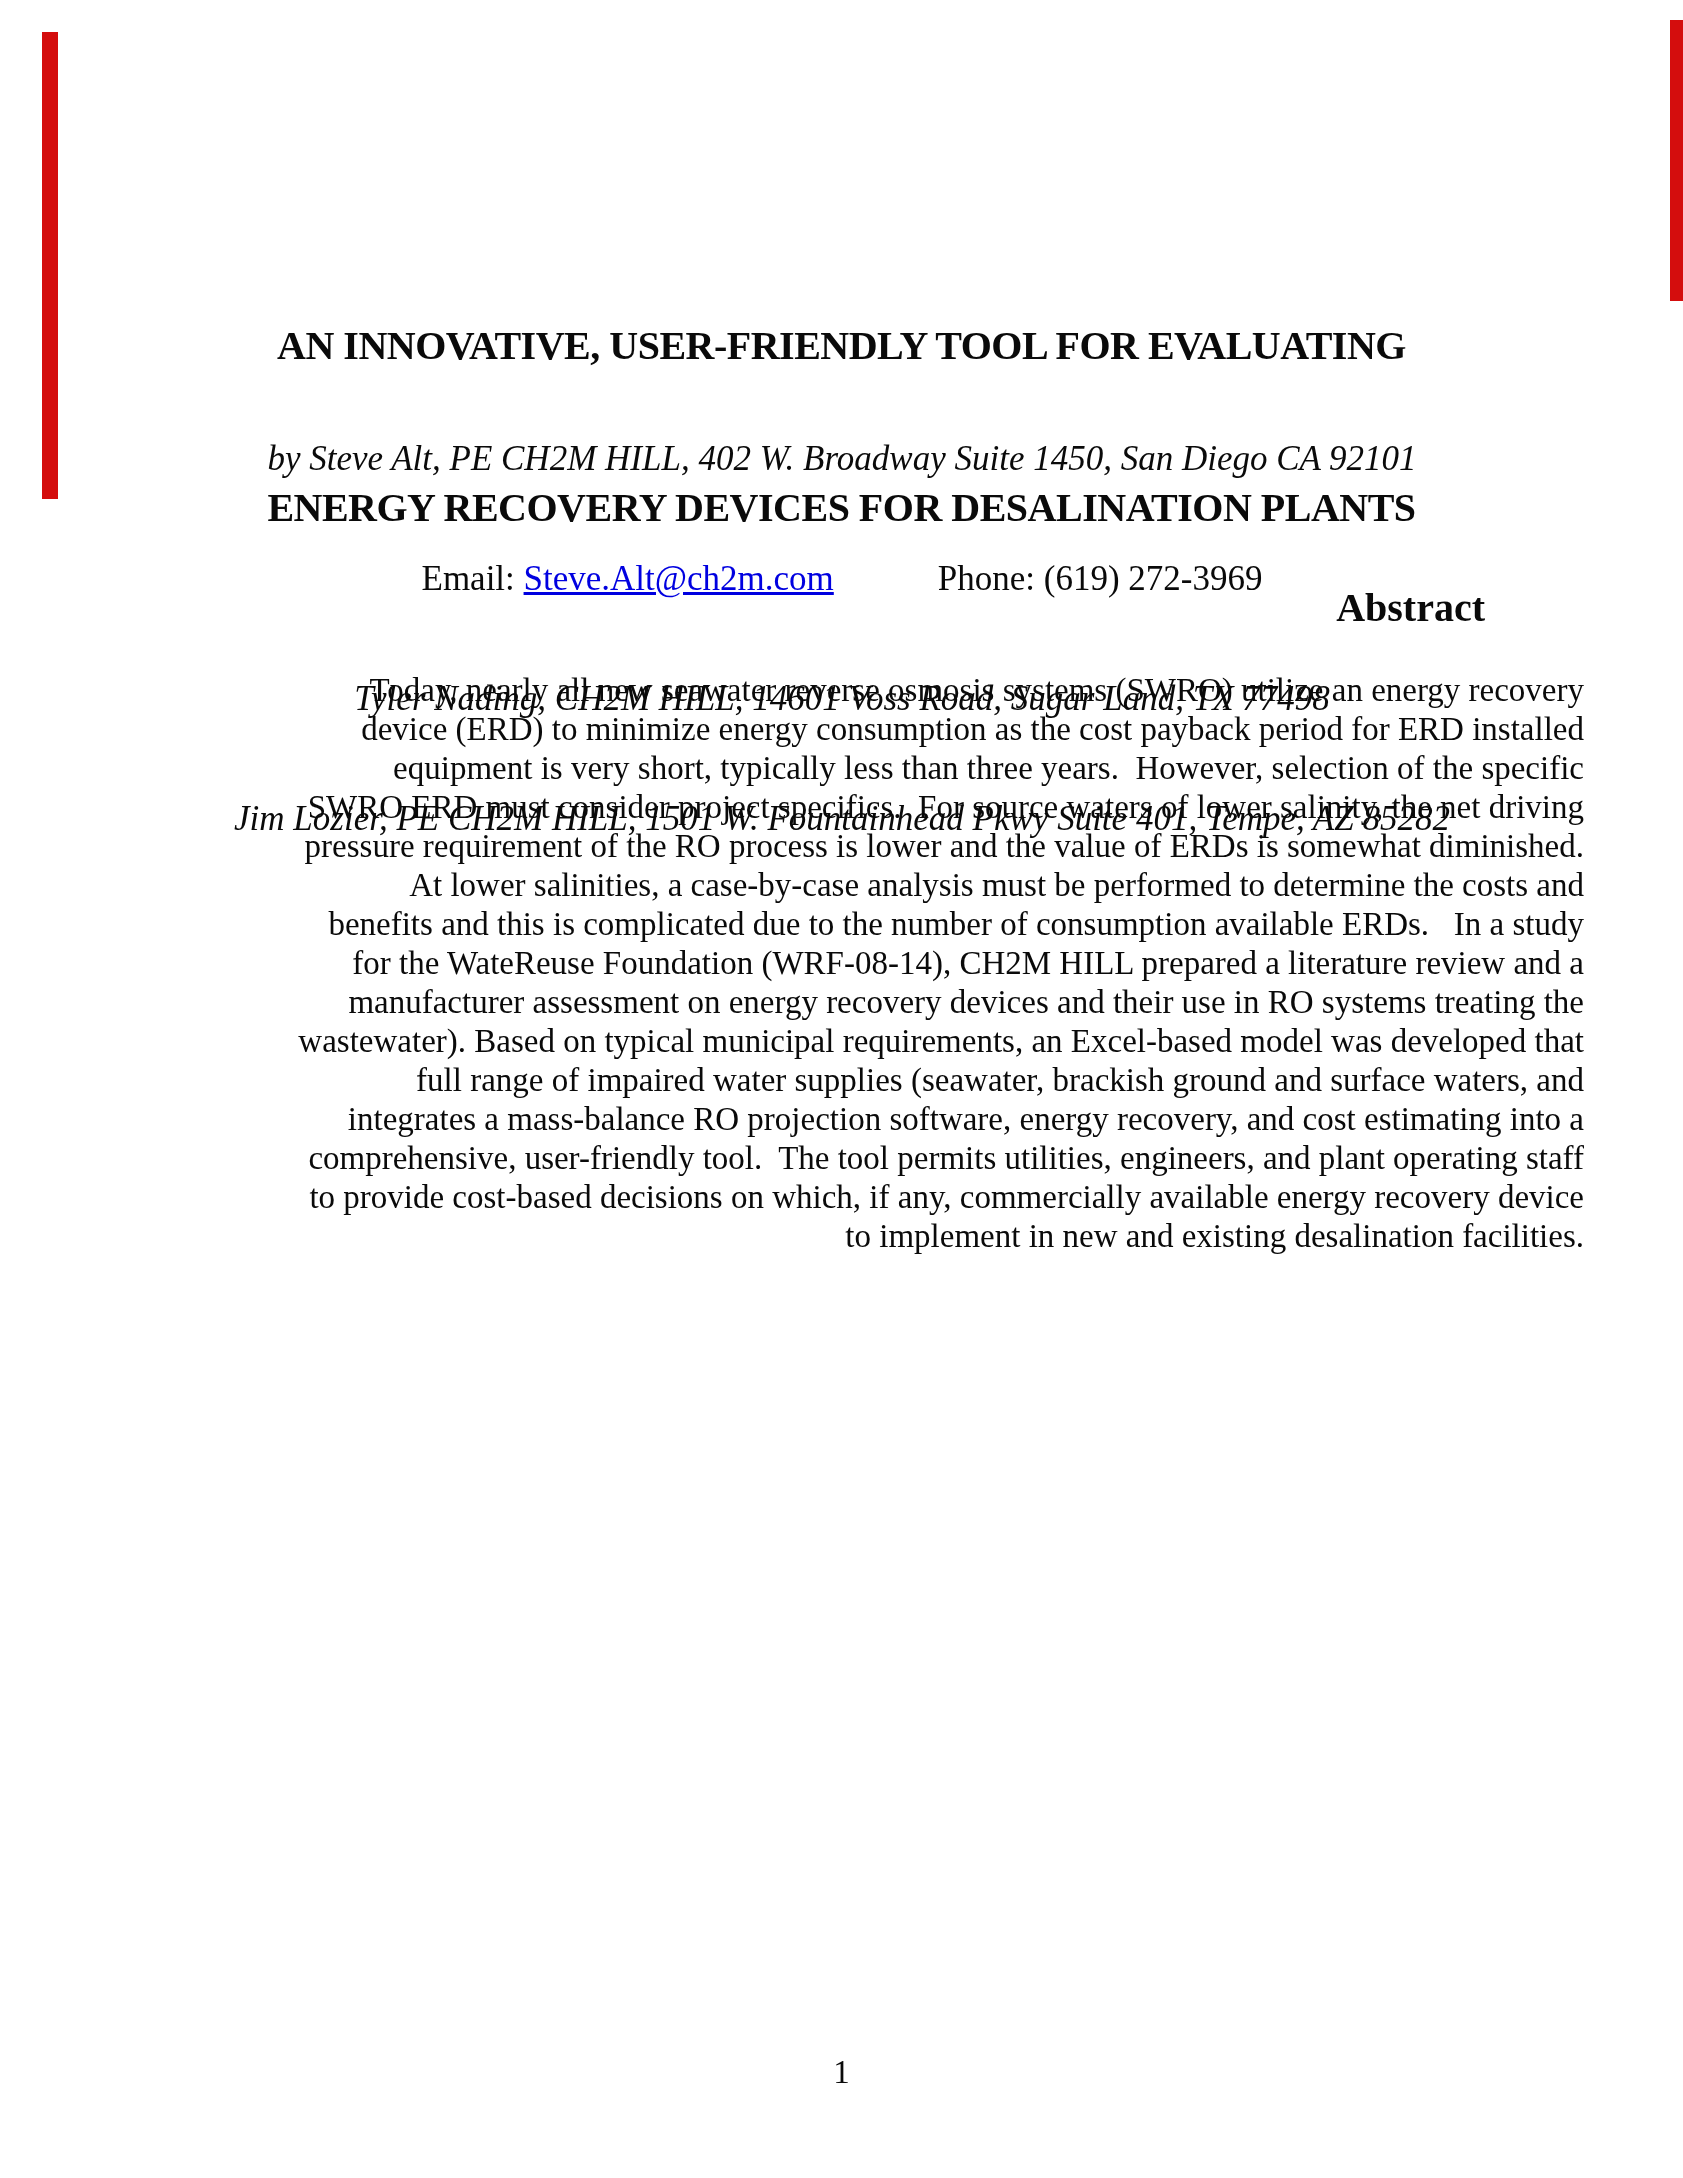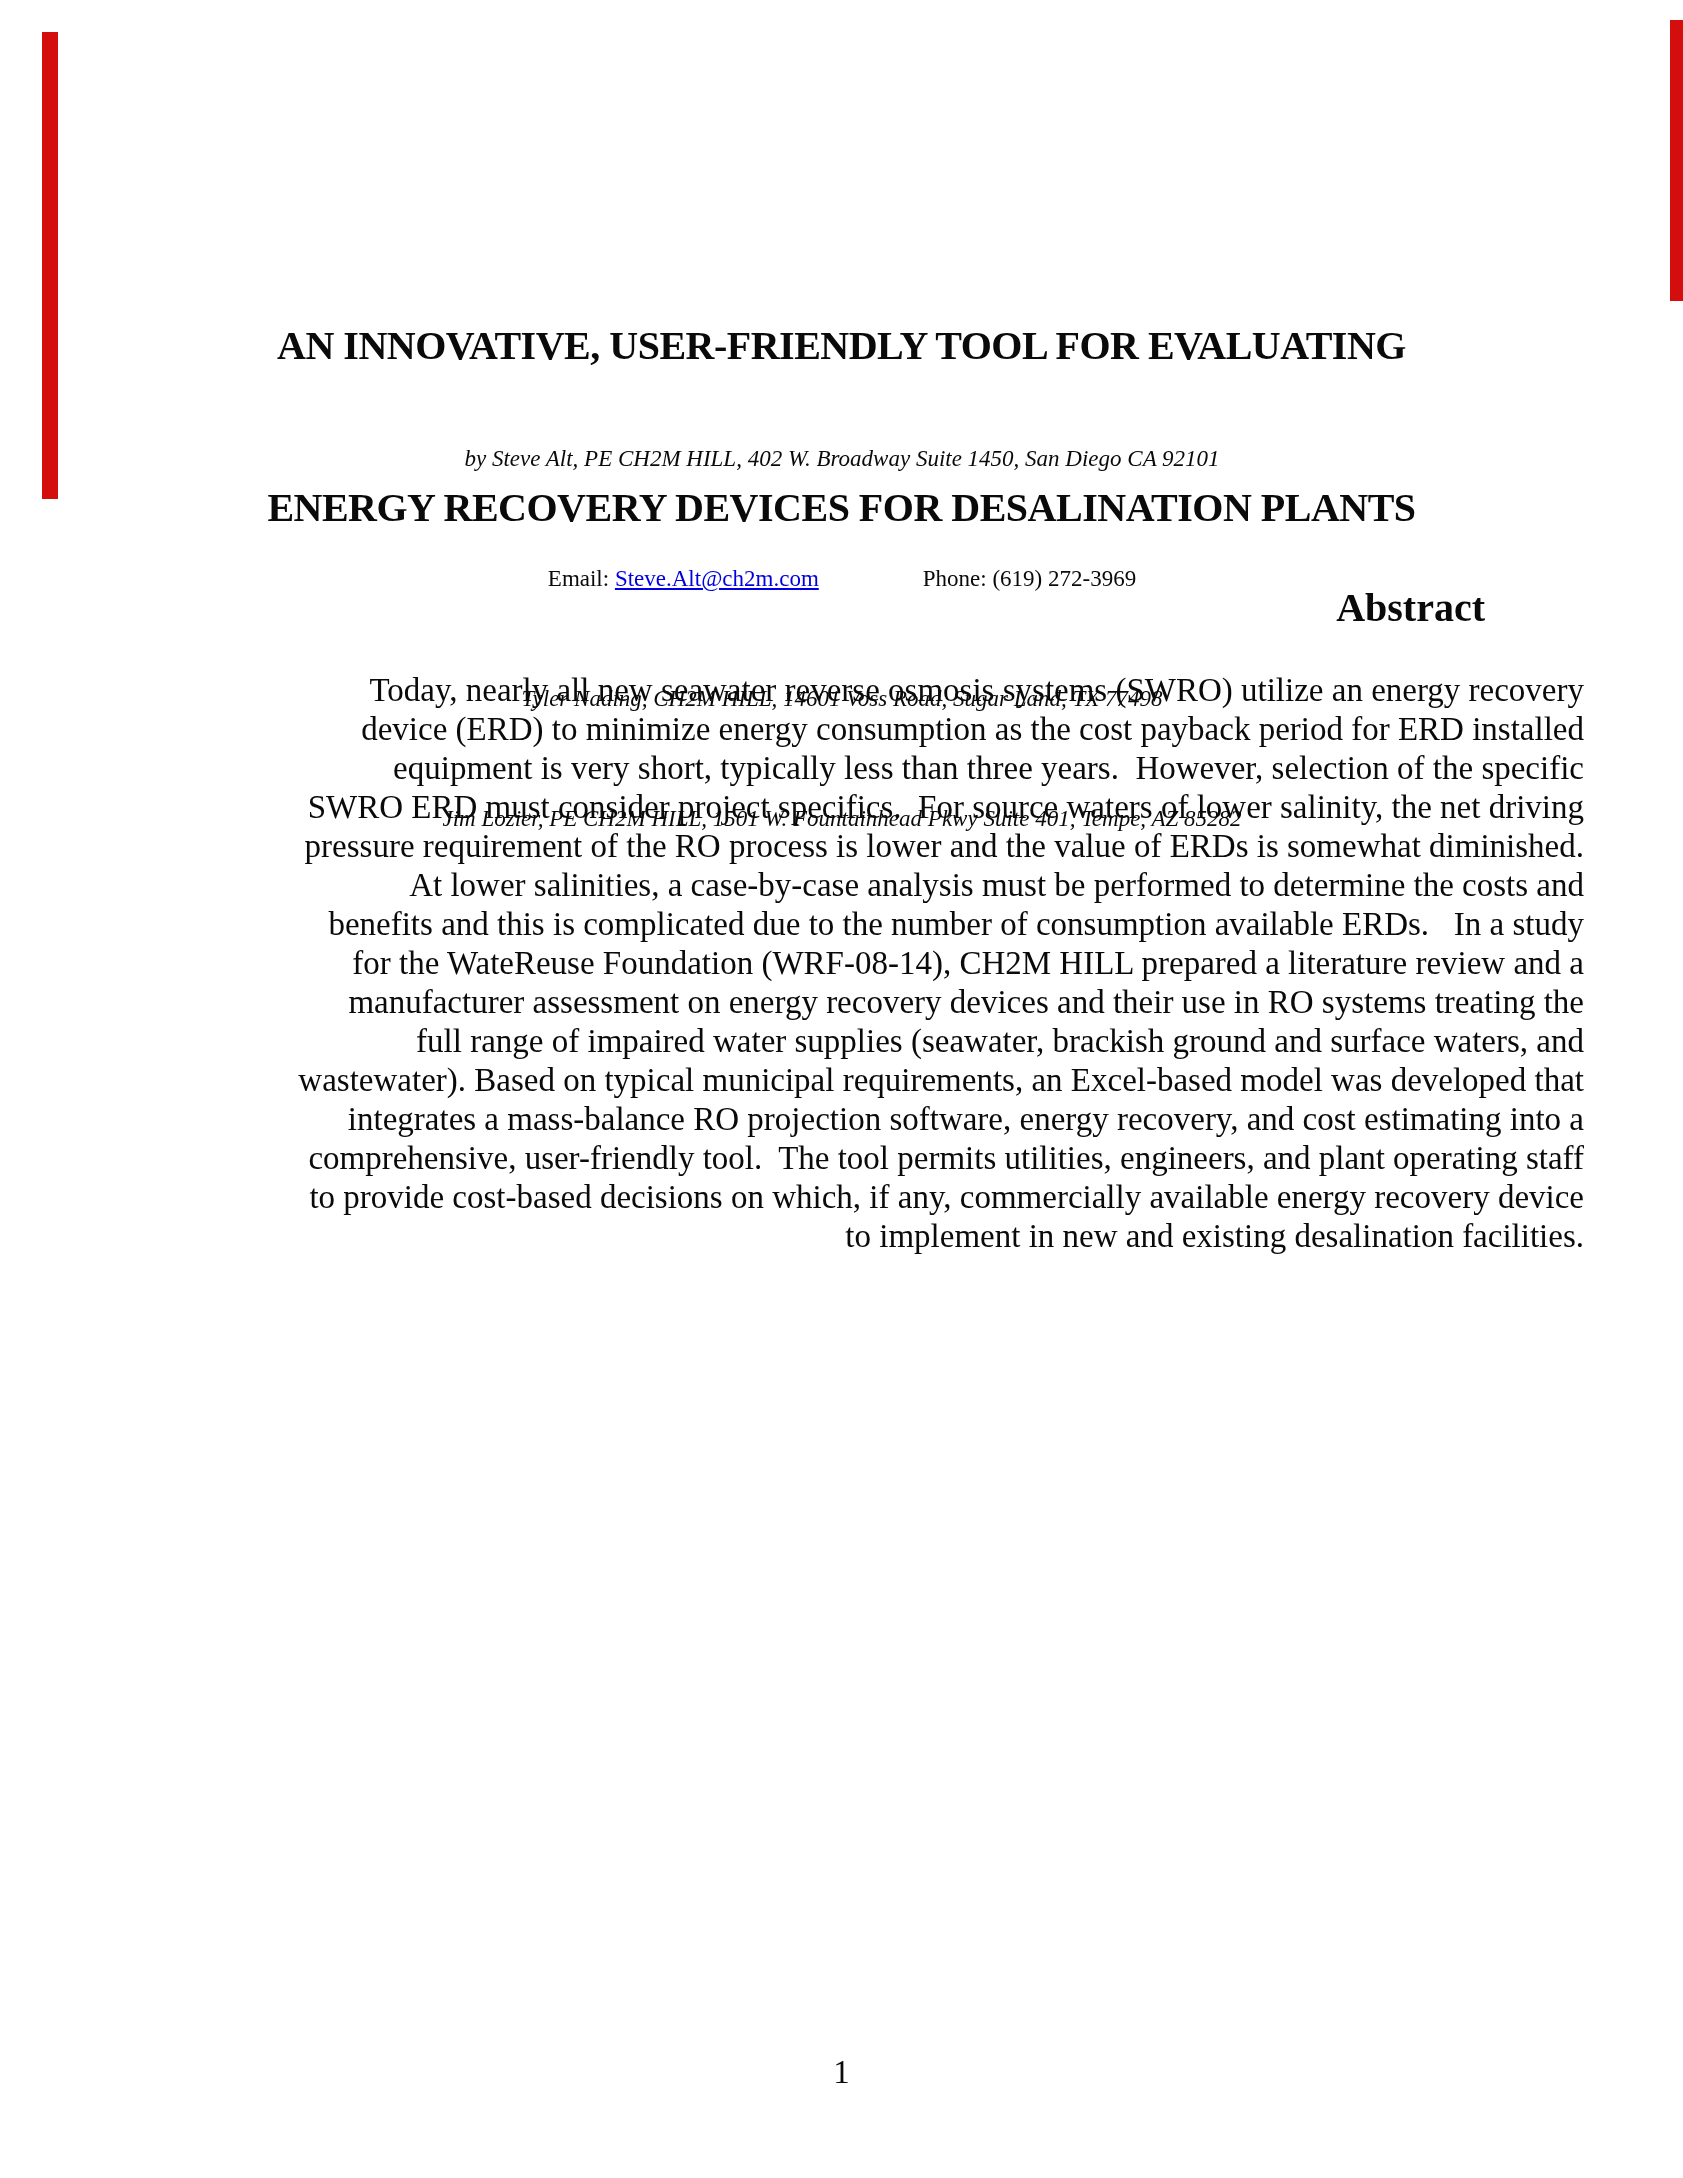--- a/index.html
+++ b/index.html
@@ -25,21 +25,21 @@
     font-weight: bold;
     font-size: 40px;
     line-height: 54px;
     letter-spacing: -0.5px;
     white-space: pre;
   }
   .byline-block {
     position: absolute;
     left: 149px; top: 339px; width: 1386px;
     text-align: center;
-    font-size: 23px;
+    font-size: 35px;
     line-height: 40px;
     white-space: pre;
   }
   .byline-italic { font-style: italic; }
   .email-line { font-style: normal; }
   .email-link {
     color: #0000e0;
     text-decoration: underline;
     cursor: pointer;
   }
@@ -95,22 +95,22 @@
   <div class="abstract-block">
     <div class="abs-line">Today, nearly all new seawater reverse osmosis systems (SWRO) utilize an energy recovery</div>
     <div class="abs-line">device (ERD) to minimize energy consumption as the cost payback period for ERD installed</div>
     <div class="abs-line">equipment is very short, typically less than three years.  However, selection of the specific</div>
     <div class="abs-line">SWRO ERD must consider project specifics.  For source waters of lower salinity, the net driving</div>
     <div class="abs-line">pressure requirement of the RO process is lower and the value of ERDs is somewhat diminished.</div>
     <div class="abs-line">At lower salinities, a case-by-case analysis must be performed to determine the costs and</div>
     <div class="abs-line">benefits and this is complicated due to the number of consumption available ERDs.   In a study</div>
     <div class="abs-line">for the WateReuse Foundation (WRF-08-14), CH2M HILL prepared a literature review and a</div>
     <div class="abs-line">manufacturer assessment on energy recovery devices and their use in RO systems treating the</div>
+    <div class="abs-line">wastewater). Based on typical municipal requirements, an Excel-based model was developed that</div>
     <div class="abs-line">full range of impaired water supplies (seawater, brackish ground and surface waters, and</div>
-    <div class="abs-line">wastewater). Based on typical municipal requirements, an Excel-based model was developed that</div>
     <div class="abs-line">integrates a mass-balance RO projection software, energy recovery, and cost estimating into a</div>
     <div class="abs-line">comprehensive, user-friendly tool.  The tool permits utilities, engineers, and plant operating staff</div>
     <div class="abs-line">to provide cost-based decisions on which, if any, commercially available energy recovery device</div>
     <div class="abs-line">to implement in new and existing desalination facilities.</div>
   </div>
 
   <div class="page-number">1</div>
 
 </div>
 

